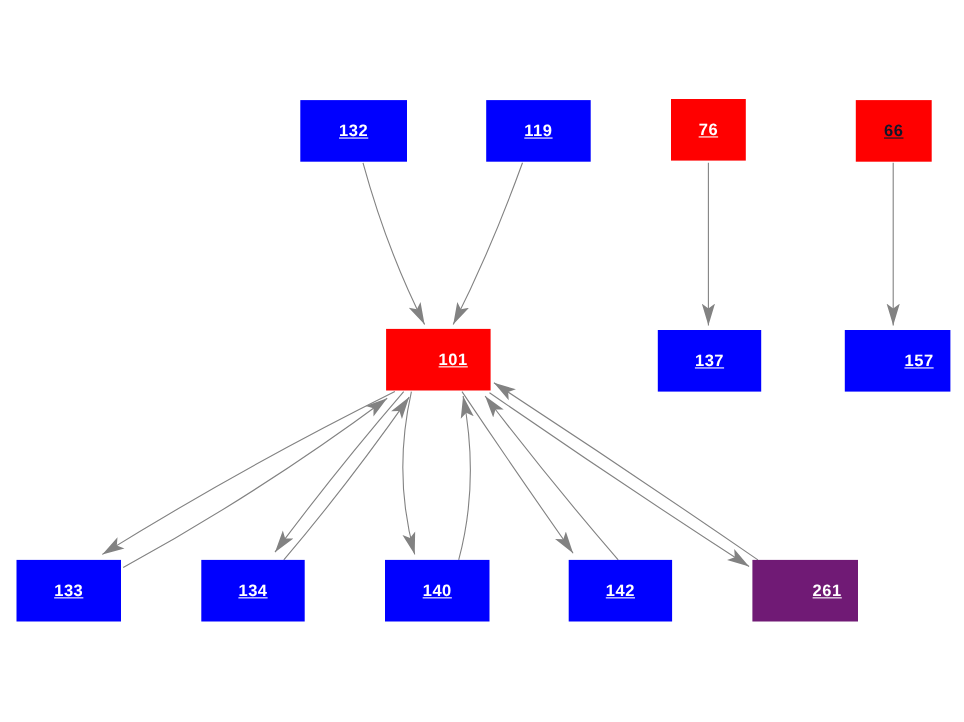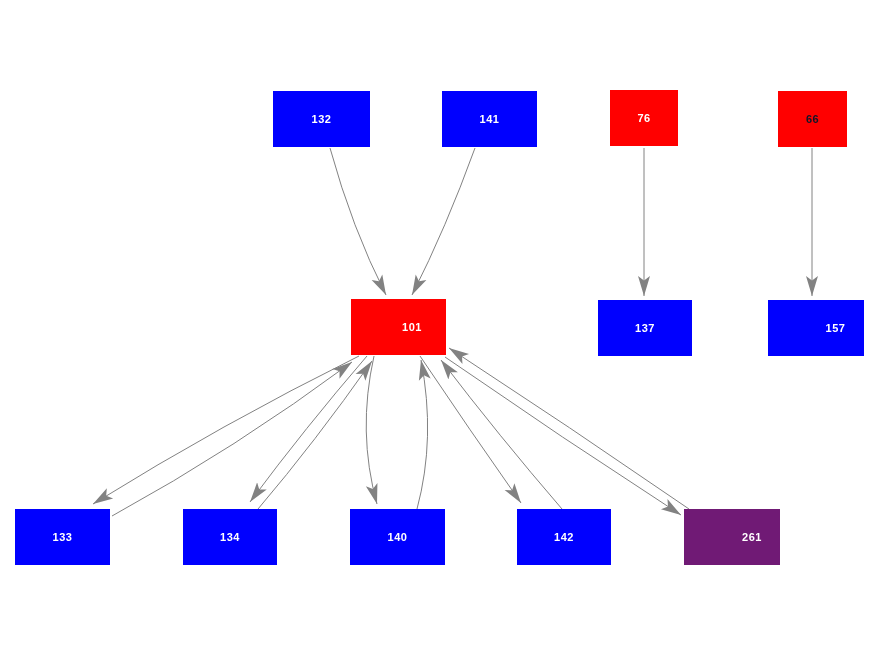--- a/index.html
+++ b/index.html
@@ -29,24 +29,25 @@
   .node {
     position: absolute;
     display: flex;
     align-items: center;
     justify-content: center;
     box-sizing: border-box;
     cursor: default;
   }
   .node span {
     color: #ffffff;
-    font-size: 11px;
+    font-size: 15px;
     font-weight: bold;
     letter-spacing: 0.5px;
     user-select: none;
+    text-decoration: underline;
   }
 </style>
 </head>
 <body>
 
 <div id="canvas" style="background: rgb(255, 255, 255);">
   <svg id="edges" xmlns="http://www.w3.org/2000/svg">
     <defs>
       <marker id="arrow" markerUnits="userSpaceOnUse" markerWidth="22" markerHeight="16" refX="20" refY="7" orient="auto">
         <path id="arrowhead-shape" d="M0,1 L20,7 L0,13 L4.5,7 Z" fill="#828282"></path>
@@ -65,21 +66,21 @@
       <path d="M420,356 Q469,429 521,503" class="edge" stroke="#828282" marker-end="url(#arrow)"></path>
       <path d="M562,509 Q499,436 441,360" class="edge" stroke="#828282" marker-end="url(#arrow)"></path>
       <path d="M445,357 Q562,438 681,515" class="edge" stroke="#828282" marker-end="url(#arrow)"></path>
       <path d="M689,509 Q570,427 449,348" class="edge" stroke="#828282" marker-end="url(#arrow)"></path>
     </svg>
   <div id="nodes">
       <div class="node" style="left: 273px; top: 91px; width: 97px; height: 56px; background: rgb(0, 0, 255);">
         <span style="color: rgb(255, 255, 255);">132</span>
       </div>
       <div class="node" style="left: 442px; top: 91px; width: 95px; height: 56px; background: rgb(0, 0, 255);">
-        <span style="color: rgb(255, 255, 255);">141</span>
+        <span style="color: rgb(255, 255, 255);">119</span>
       </div>
       <div class="node" style="left: 610px; top: 90px; width: 68px; height: 56px; background: rgb(255, 0, 0);">
         <span style="color: rgb(255, 255, 255);">76</span>
       </div>
       <div class="node" style="left: 778px; top: 91px; width: 69px; height: 56px; background: rgb(255, 0, 0);">
         <span style="color: #0f172a;">66</span>
       </div>
       <div class="node" style="left: 351px; top: 299px; width: 95px; height: 56px; background: rgb(255, 0, 0); padding-left: 27px;">
         <span style="color: rgb(255, 255, 255);">101</span>
       </div>

